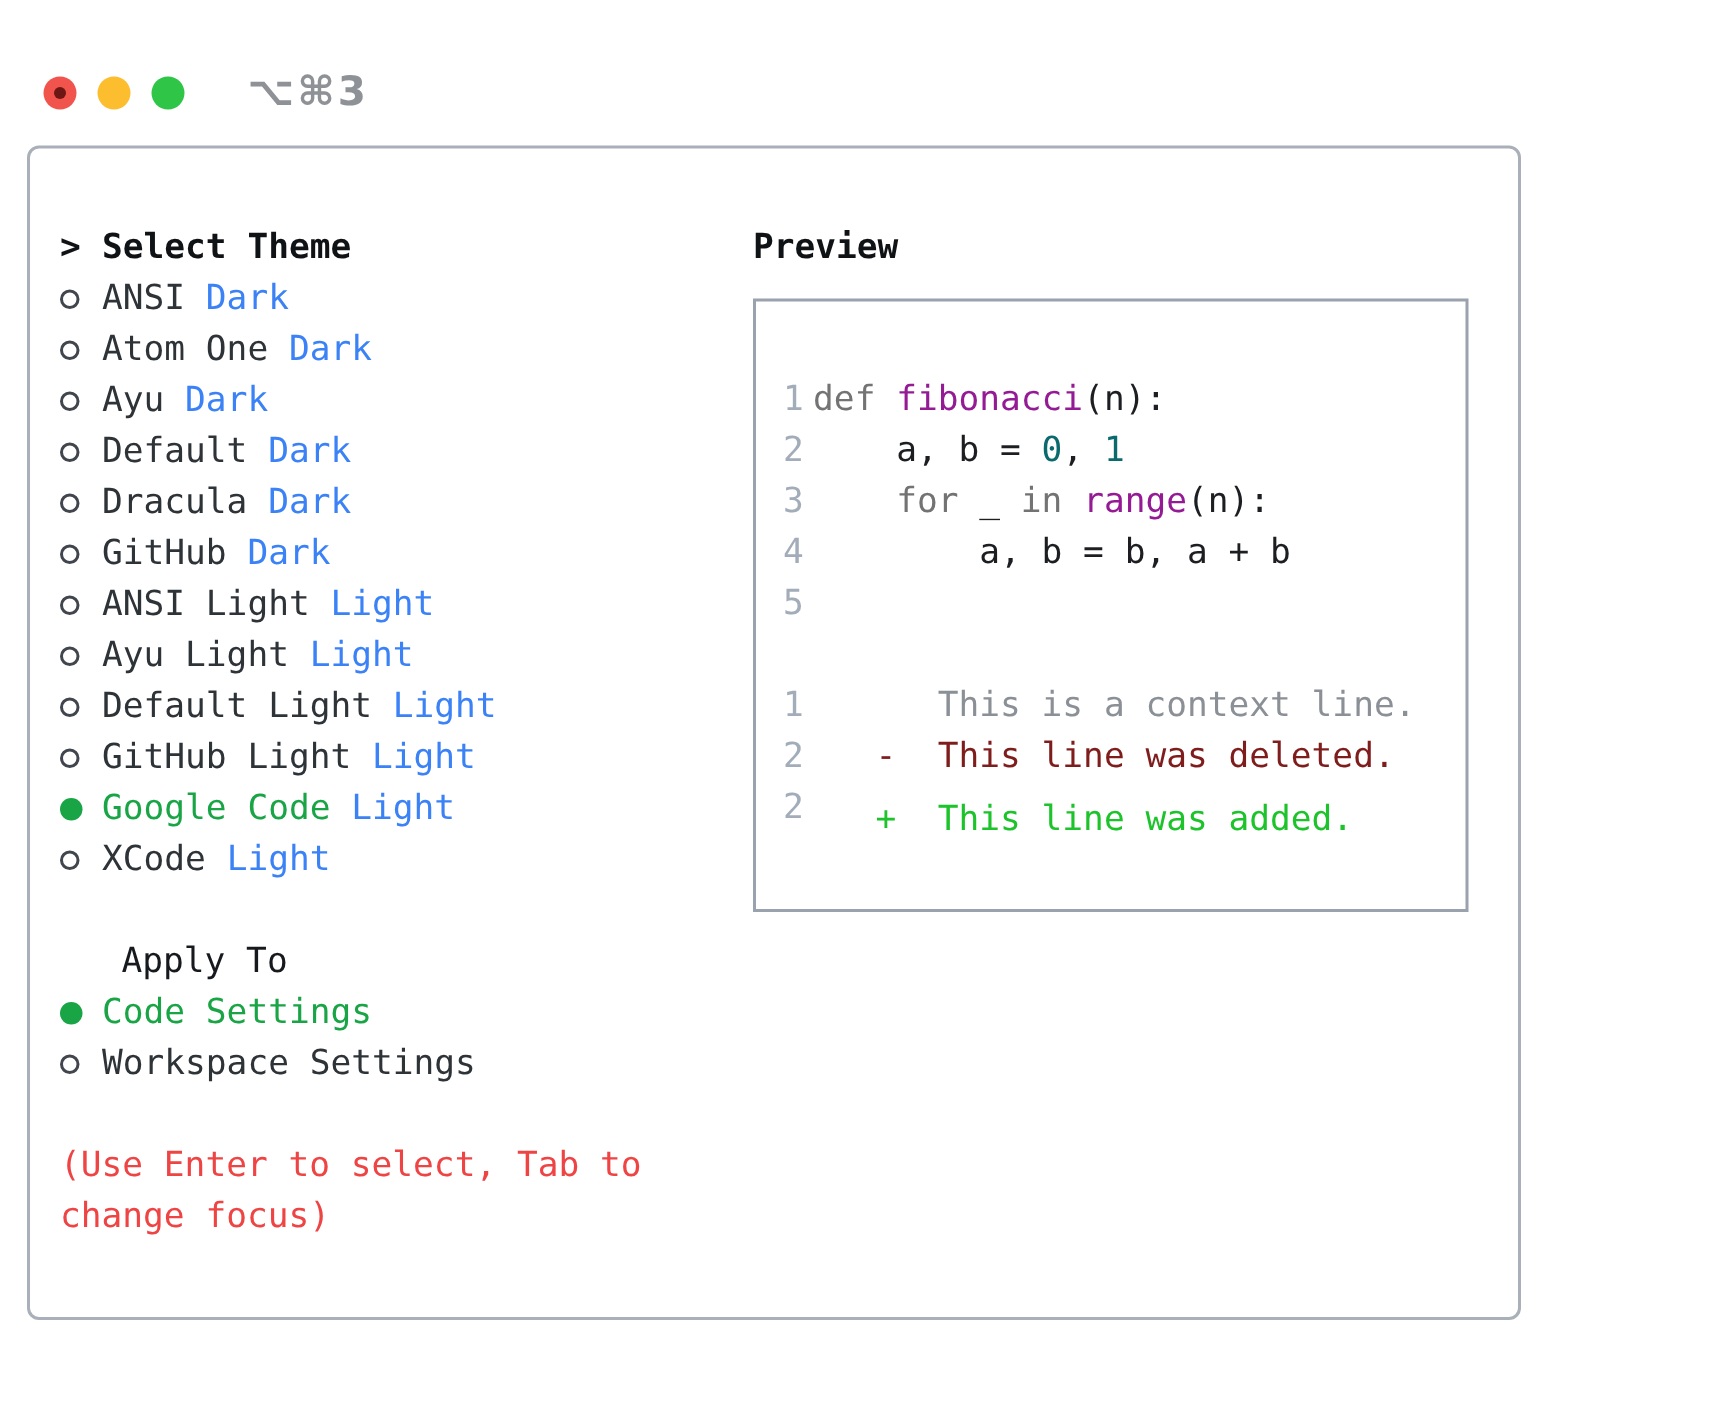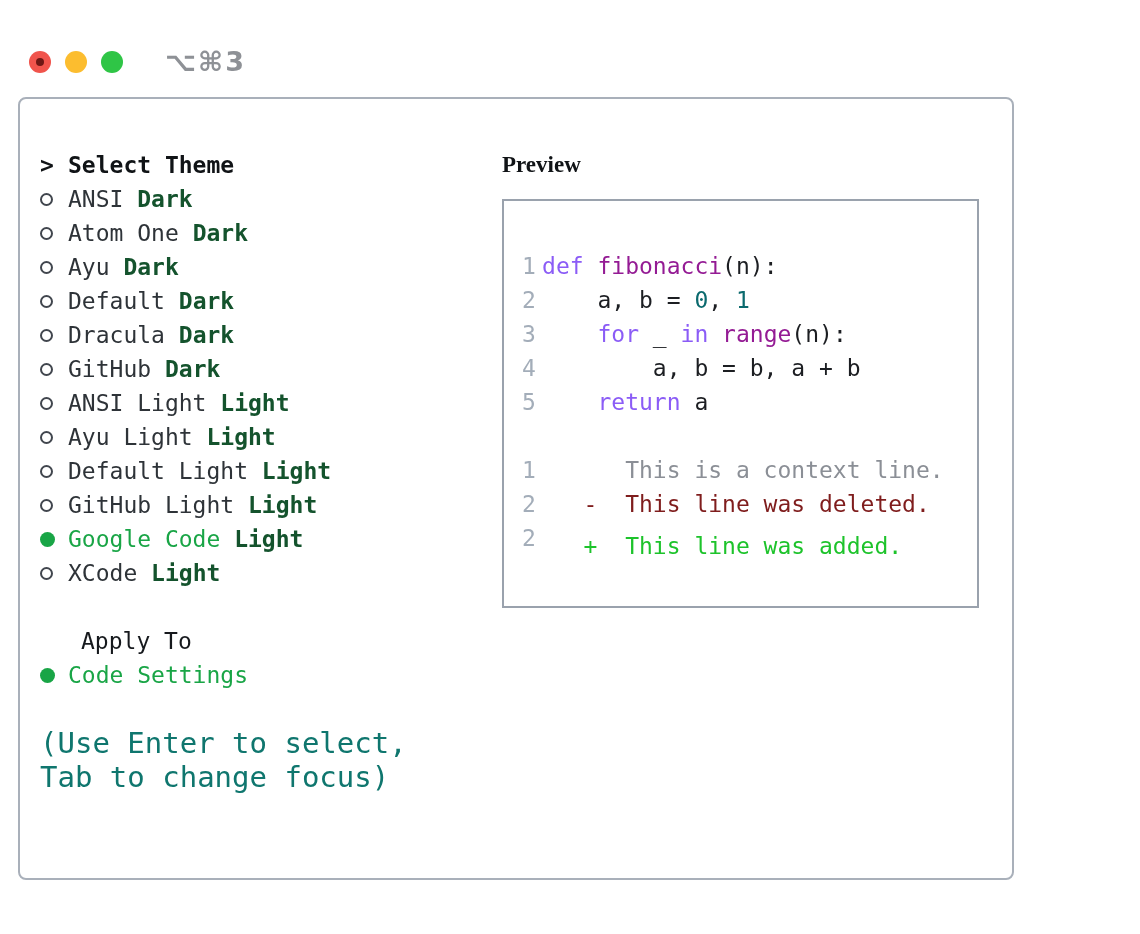--- a/index.html
+++ b/index.html
@@ -46,41 +46,41 @@
   .marker-cell { width: 28px; flex: none; display: flex; align-items: center; }
   .caret { font-weight: bold; color: #101316; font-size: 23px; }
   .radio {
     width: 13px; height: 13px; border-radius: 50%;
     border: 2px solid #41464e; background: transparent;
   }
   .radio.on { width: 15px; height: 15px; border: none; background: #19a546; }
   .hdr  { font-weight: bold; color: #101316; text-align: center; }
   .item-label { color: #2e3338; }
   .item-label.sel { color: #19a546; }
-  .variant { color: #14532d; margin-left: 1ch; font-weight: bold; }
+  .variant { color: #3b82f6; margin-left: 1ch; }
   .subhdr { color: #16191d; margin-left: 13px; }
   .spacer { height: 34px; }
-  .help { color: #0f766e; font-size: 29px; line-height: 34px; white-space: pre-wrap; width: 420px; }
+  .help { color: #ef4444; font-size: 23px; line-height: 34px; white-space: pre-wrap; width: 420px; }
 
   
   .preview-title-row { height: 34px; display: flex; align-items: center; }
-  .preview-title { font-weight: bold; font-size: 23px; color: #101316; font-family: Liberation Serif, serif; }
+  .preview-title { font-weight: bold; font-size: 23px; color: #101316; }
   .preview-box {
     margin-top: 17px;
     width: 477px; height: 409px;
     border: 2px solid #9aa2ad;
     padding: 48px 10px 0 18px;
     background: #ffffff;
   }
   .code-row { height: 34px; display: flex; align-items: center; font-size: 23px; white-space: pre; }
   .gutter { color: #a3adb9; width: 1ch; flex: none; text-align: right; }
   .code-text { margin-left: 0.45ch; white-space: pre; }
 
   .tok-pln { color: #1c1e22; }
-  .tok-kwd { color: #8b5cf6; }
+  .tok-kwd { color: #737373; }
   .tok-fun { color: #941b94; }
   .tok-lit { color: #0b6a6e; }
   .diff-ctx { color: #8b8f96; }
   .diff-del { color: #7f1d1d; }
   .diff-add { color: #1dc32b; margin-top: 16px; }
 </style>
 </head>
 <body>
 
 <div class="titlebar">
@@ -117,38 +117,39 @@
 
     <div class="spacer"></div>
 
     <div class="row">
       <span class="marker-cell"></span>
       <span class="subhdr">Apply To</span>
     </div>
 
     <div id="apply-items">
         <div class="row"><span class="marker-cell"><span class="radio on"></span></span><span class="item-label sel">Code Settings</span></div>
+        <div class="row"><span class="marker-cell"><span class="radio"></span></span><span class="item-label">Workspace Settings</span></div>
       </div>
 
     <div class="spacer"></div>
 
     <div class="help">(Use Enter to select, Tab to change focus)</div>
   </div>
 
   <div class="right-col">
     <div class="preview-title-row">
       <span class="preview-title">Preview</span>
     </div>
     <div class="preview-box">
       <div id="preview-code">
           <div class="code-row"><span class="gutter">1</span><span class="code-text"><span class="tok-kwd">def</span><span class="tok-pln"> </span><span class="tok-fun">fibonacci</span><span class="tok-pln">(n):</span></span></div>
           <div class="code-row"><span class="gutter">2</span><span class="code-text"><span class="tok-pln">    a, b = </span><span class="tok-lit">0</span><span class="tok-pln">, </span><span class="tok-lit">1</span></span></div>
           <div class="code-row"><span class="gutter">3</span><span class="code-text"><span class="tok-pln">    </span><span class="tok-kwd">for</span><span class="tok-pln"> _ </span><span class="tok-kwd">in</span><span class="tok-pln"> </span><span class="tok-fun">range</span><span class="tok-pln">(n):</span></span></div>
           <div class="code-row"><span class="gutter">4</span><span class="code-text"><span class="tok-pln">        a, b = b, a + b</span></span></div>
-          <div class="code-row"><span class="gutter">5</span><span class="code-text"><span class="tok-pln">    </span><span class="tok-kwd">return</span><span class="tok-pln"> a</span></span></div>
+          <div class="code-row"><span class="gutter">5</span></div>
         </div>
       <div class="code-row"></div>
       <div id="preview-diff">
           <div class="code-row"><span class="gutter">1</span><span class="code-text diff-ctx">      This is a context line.</span></div>
           <div class="code-row"><span class="gutter">2</span><span class="code-text diff-del">   -  This line was deleted.</span></div>
           <div class="code-row"><span class="gutter">2</span><span class="code-text diff-add">   +  This line was added.</span></div>
         </div>
     </div>
   </div>
 </div>

